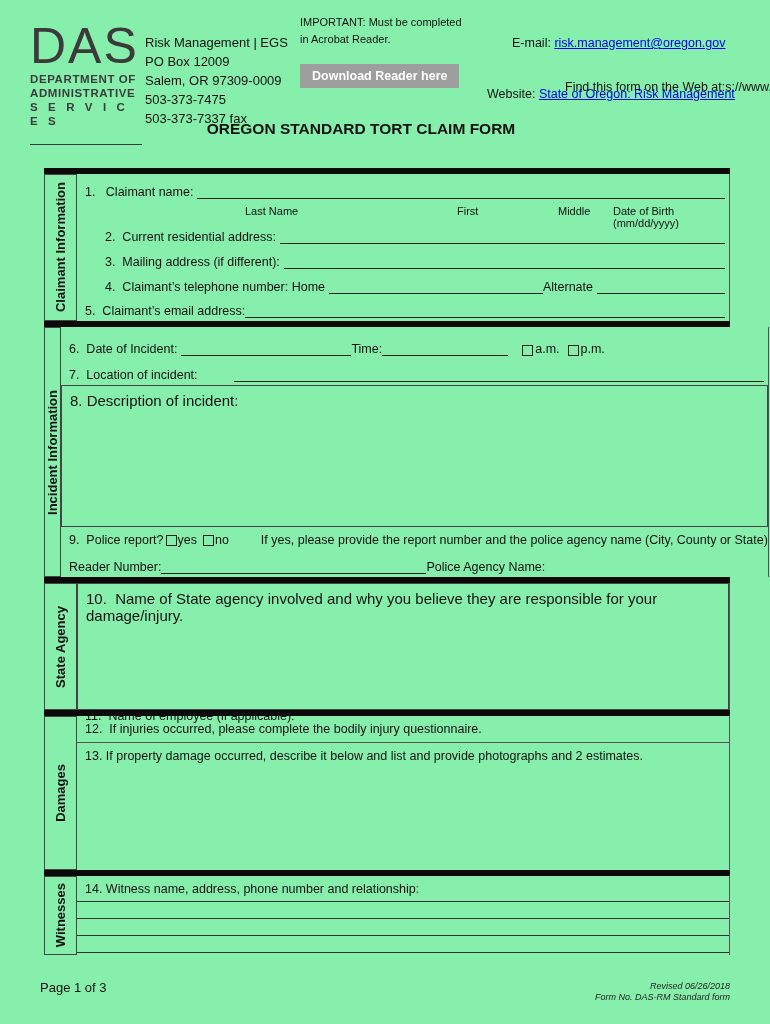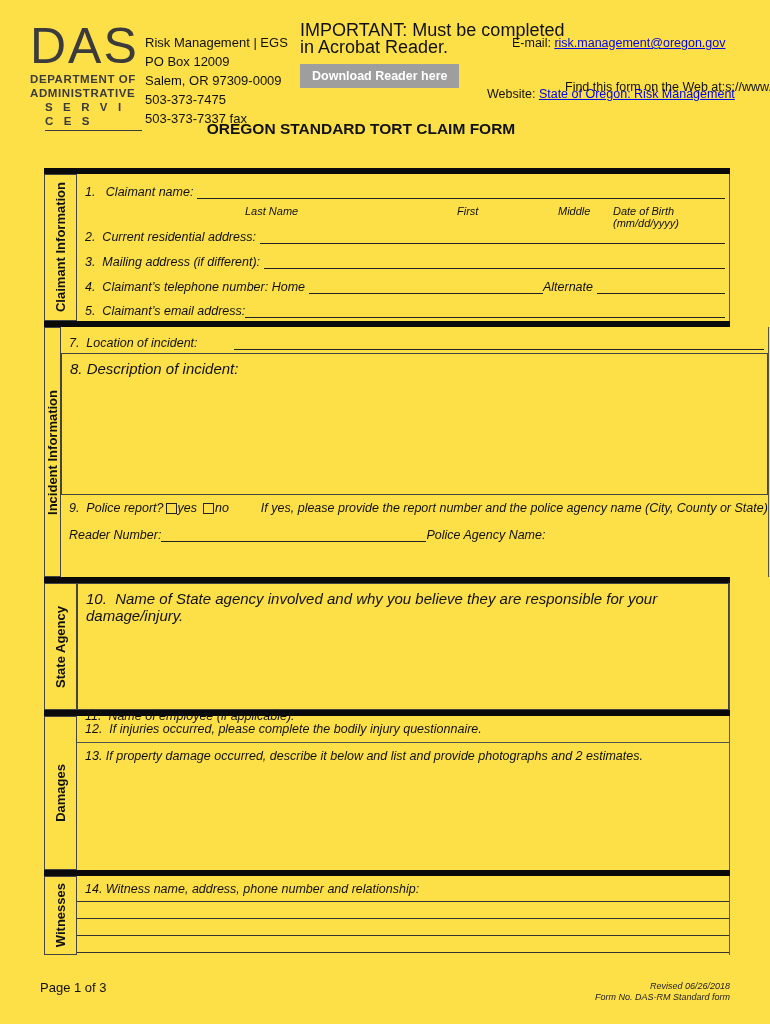--- a/index.html
+++ b/index.html
@@ -1,55 +1,55 @@
 <!DOCTYPE html>
 <html><head>
 <meta charset="utf-8">
 <style>
   * { margin:0; padding:0; box-sizing:border-box; }
   html,body { background:#e8e8e8; }
   body { font-family:"Liberation Sans","DejaVu Sans",sans-serif; color:#111; }
-  .page { position:relative; width:770px; height:1024px; background:#fde047; margin:0 auto; overflow:hidden; }
+  .page { position:relative; width:770px; height:1024px; background:#86efac; margin:0 auto; overflow:hidden; }
 
   
   .logo { position:absolute; left:30px; top:20px; width:112px; color:#3b3b3b; }
   .logo-acronym { font-size:50px; line-height:52px; font-weight:300; letter-spacing:2px; }
   .logo-line { font-size:11.5px; line-height:14px; letter-spacing:0.6px; font-weight:700; }
-  .logo-line.services { letter-spacing:3.6px; border-bottom:1.5px solid #3b3b3b; padding-bottom:2px;margin-left:15px; }
+  .logo-line.services { letter-spacing:3.6px; border-bottom:1.5px solid #3b3b3b; padding-bottom:16px; }
   .addr { position:absolute; left:145px; top:33px; font-size:13px; line-height:19px; }
-  .important { position:absolute; left:300px; top:22px; font-size:18px; line-height:17px; }
+  .important { position:absolute; left:300px; top:14px; font-size:11px; line-height:17px; }
   .dl-btn { position:absolute; left:300px; top:64px; background:#9e9e9e; color:#ffffff; font-weight:bold;
             font-size:12.5px; padding:5px 12px; border:none; cursor:pointer; }
   .hdr-line { position:absolute; font-size:12.5px; white-space:nowrap; }
   .hdr-email { left:512px; top:36px; }
   .hdr-web { left:487px; top:41px;margin-top:46px; }
   .hdr-find { left:565px; top:80px; }
   a.lnk { color:#0000EE; text-decoration:underline; }
   .title { position:absolute; left:0; top:120px; width:722px; text-align:center; font-weight:bold; font-size:15.5px; }
 
   
   .form-area { position:absolute; left:44px; top:168px; width:686px; }
   .thick-bar { height:6px; background:#0a0a0a; }
   .section { display:flex; align-items:stretch; }
   .side-label { width:33px; border:1px solid #444; display:flex; align-items:center; justify-content:center; }
   .side-label span { writing-mode:vertical-rl; transform:rotate(180deg); font-weight:bold; font-size:13px; white-space:nowrap; }
-  .content { flex:1; border-right:1px solid #555; font-size:12.5px; padding-left:8px;font-style:italic; }
+  .content { flex:1; border-right:1px solid #555; font-size:12.5px; padding-left:8px; }
   .row { display:flex; align-items:flex-end; padding-bottom:3px; white-space:nowrap; }
   .lbl { white-space:pre; }
   .blank { border-bottom:1px solid #222; height:15px; margin-left:4px; }
   .grow { flex:1; margin-right:12px; }
   .cbx { display:inline-block; width:11px; height:11px; border:1.4px solid #222; margin:0 1px 0 8px; vertical-align:-1px; }
   .cbx.first { margin-left:14px; }
   .inbox { border:1px solid #444; padding:6px 8px; font-size:15px; }
 
   
   .r-q1 { height:28px; }
   .r-sub { height:20px; position:relative; }
   .r-sub span { position:absolute; top:3px; font-size:11px; }
-  .r-q2,.r-q3,.r-q4 { height:25px; }
+  .r-q2,.r-q3,.r-q4 { height:25px;margin-left:20px; }
   .r-q5 { height:24px; }
 
   
   .r-q6 { height:32px; }
   .r-q7 { height:26px;gap:32px; }
   .box8 { height:142px; margin-left:-8px; }
   .r-q9 { height:26px; align-items:center; padding-bottom:0; }
   .r-rep { height:24px; }
 
   
@@ -139,20 +139,30 @@
       </div>
     </div>
 
     <div class="thick-bar"></div>
 
     <div class="section" style="height:250px;">
       <div class="side-label">
           <span>Incident Information</span>
         </div>
       <div class="content">
+        <div class="row r-q6">
+          <span class="lbl">6.&nbsp; Date of Incident:</span>
+          <span class="blank" style="width:170px;"></span>
+          <span class="lbl">Time:</span>
+          <span class="blank" style="width:126px;margin-left:0;"></span>
+          <span class="cbx first"></span>
+          <span class="lbl" style="margin-left:1px;">a.m.</span>
+          <span class="cbx"></span>
+          <span class="lbl" style="margin-left:1px;">p.m.</span>
+        </div>
         <div class="row r-q7">
           <span class="lbl">7.&nbsp; Location of incident:</span>
           <span class="blank grow" style="margin-right:4px;"></span>
         </div>
         <div class="inbox box8">
           <span>8. Description of incident:</span>
         </div>
         <div class="row r-q9">
           <span class="lbl">9.&nbsp; Police report?</span>
           <span class="cbx" style="margin-left:2px;"></span>

